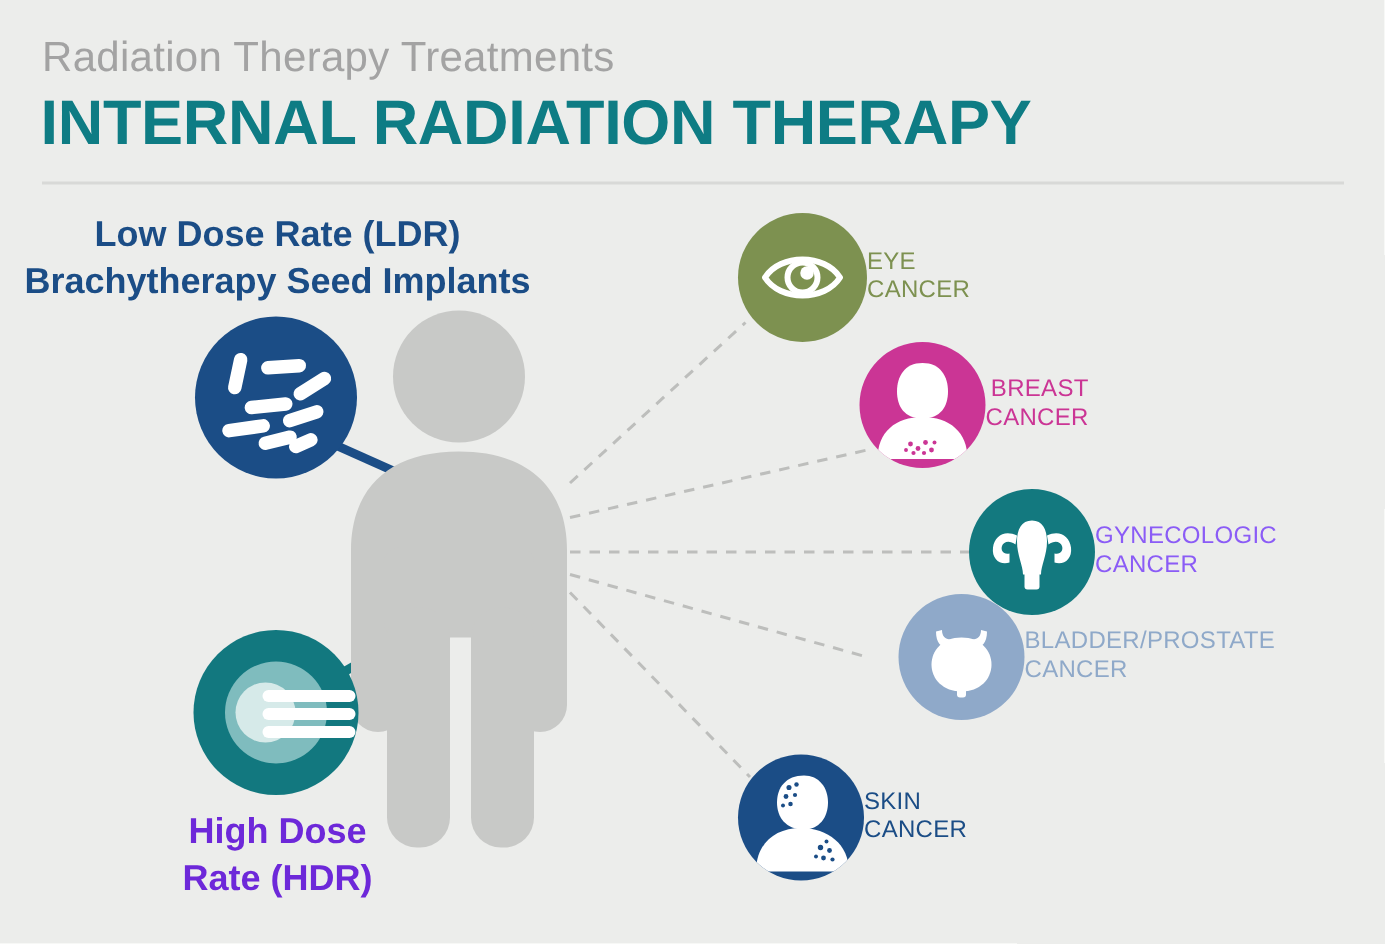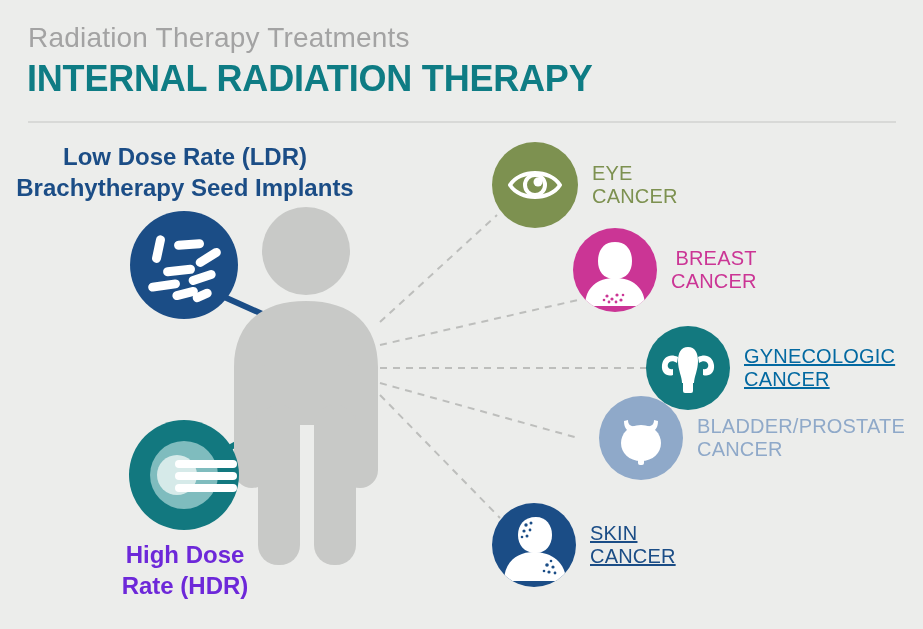--- a/index.html
+++ b/index.html
@@ -32,21 +32,21 @@
     font-size: 28px;
     letter-spacing: 0.2px;
     color: #a3a3a3;
     font-weight: 400;
     white-space: nowrap;
   }
   #main-title {
     position: absolute;
     left: 27px;
     top: 58px;
-    font-size: 36px;
+    font-size: 42px;
     font-weight: 700;
     color: #0e7c84;
     letter-spacing: -0.2px;
     white-space: nowrap;
     text-align: center;
   }
   #title-rule {
     position: absolute;
     left: 28px;
     top: 121px;
@@ -88,22 +88,21 @@
   
   .cancer-node { position: absolute; display: flex; align-items: center; }
   .cancer-circle {
     border-radius: 50%;
     flex: 0 0 auto;
     display: flex;
     align-items: center;
     justify-content: center;
   }
   .cancer-label {
-    margin-left: 14px;
-    font-size: 20px;
+    font-size: 16px;
     font-weight: 400;
     line-height: 1.16;
     white-space: pre-line;
     letter-spacing: 0.2px;
   }
 
   svg { display: block; overflow: visible; }
 </style>
 </head>
 <body>
@@ -228,21 +227,21 @@
     <div class="cancer-circle" style="width:84px; height:84px; background:#13797F;">
       <svg width="62" height="62" viewBox="0 0 62 62">
         <g fill="#ffffff">
           <path d="M31 10 C 24 10, 21 16, 21 24 C 21 33, 25 40, 25 46 L 37 46 C 37 40, 41 33, 41 24 C 41 16, 38 10, 31 10 Z"></path>
           <rect x="26" y="44" width="10" height="12" rx="2"></rect>
           <path d="M21 20 C 13 16, 6 20, 5 28 C 4 36, 10 40, 16 38 L 16 32 C 12 33, 10 30, 11 27 C 12 24, 16 23, 20 26 Z"></path>
           <path d="M41 20 C 49 16, 56 20, 57 28 C 58 36, 52 40, 46 38 L 46 32 C 50 33, 52 30, 51 27 C 50 24, 46 23, 42 26 Z"></path>
         </g>
       </svg>
     </div>
-    <div class="cancer-label" style="color:#0369a1;text-decoration:underline;">GYNECOLOGIC
+    <div class="cancer-label" style="color:#8b5cf6;">GYNECOLOGIC
 CANCER</div>
   </div>
 
   <div class="cancer-node" style="left:599px; top:396px;">
     <div class="cancer-circle" style="width:84px; height:84px; background:#8FA9C9;">
       <svg width="58" height="58" viewBox="0 0 58 58">
         <g fill="#ffffff">
           <path d="M29 16 C 16 16, 9 25, 9 34 C 9 44, 17 52, 29 52 C 41 52, 49 44, 49 34 C 49 25, 42 16, 29 16 Z"></path>
           <path d="M12 12 C 12 22, 18 24, 24 22 L 24 17 C 19 18, 16 16, 16 11 Z"></path>
           <path d="M46 12 C 46 22, 40 24, 34 22 L 34 17 C 39 18, 42 16, 42 11 Z"></path>
@@ -270,17 +269,17 @@
             <circle cx="30" cy="34" r="1.3"></circle>
           <circle cx="55" cy="62" r="1.8"></circle>
             <circle cx="61" cy="64" r="1.6"></circle>
           <circle cx="57" cy="69" r="1.6"></circle>
             <circle cx="63" cy="70" r="1.4"></circle>
           <circle cx="52" cy="68" r="1.3"></circle>
             <circle cx="59" cy="58" r="1.3"></circle>
         </g>
       </svg>
     </div>
-    <div class="cancer-label" style="color:#1B4D86;text-decoration:underline;">SKIN
+    <div class="cancer-label" style="color:#1B4D86;">SKIN
 CANCER</div>
   </div>
 
 </div>
 
 </body></html>

